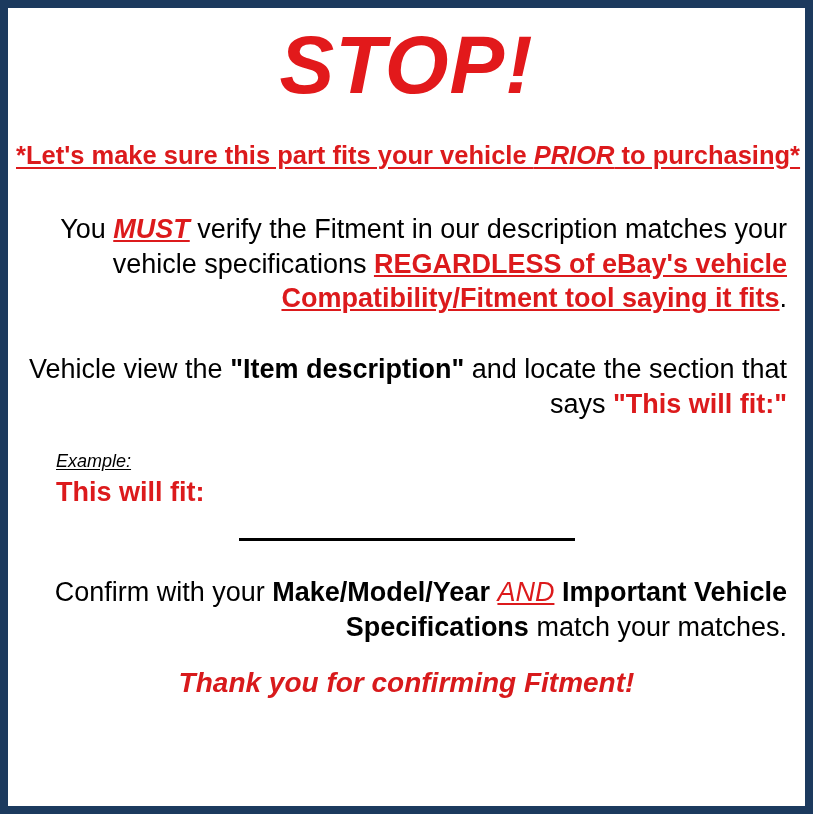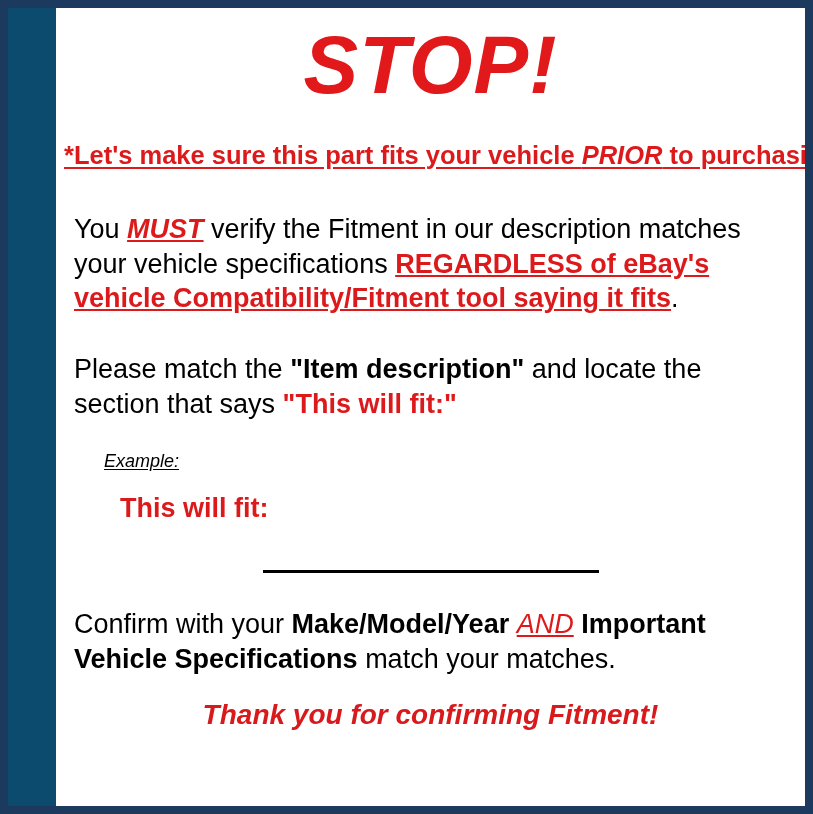--- a/index.html
+++ b/index.html
@@ -55,21 +55,21 @@
     padding-top: 27px;
     white-space: nowrap;
   }
   .subtitle .ital { font-style: italic; }
 
   
   .para {
     color: #000000;
     font-size: 27px;
     line-height: 1.28;
-    text-align: left;
+    text-align: right;
     margin: 0;
     padding: 0 18px;
   }
 
   .p-must      { padding-top: 34px; }
   .p-itemdesc  { padding-top: 36px; }
   .p-confirm   { padding-top: 34px; }
   .p-vin       { padding-top: 38px; }
   .b          { font-weight: bold; }
 
@@ -110,21 +110,21 @@
     text-decoration: underline;
     text-underline-offset: 2px;
     margin: 0;
     display: inline-block;
   }
   .example-fit {
     color: #dc1a1c;
     font-weight: bold;
     font-size: 27px;
     line-height: 1.2;
-    margin: 16px;
+    margin: 0;
     padding-top: 4px;
   }
   .example-spec {
     color: #dc1a1c;
     font-weight: bold;
     font-size: 22px;
     line-height: 1.2;
     margin: 0;
     padding-top: 26px;
   }
@@ -149,30 +149,30 @@
     font-size: 28px;
     line-height: 1.2;
     text-align: center;
     margin: 0;
     padding-top: 22px;
   }
 </style>
 </head>
 <body>
 
-<div id="notice-card" style="border-color: rgb(28, 58, 94); background: #0c4a6e; padding-left: 48px;">
+<div id="notice-card" style="border-color: rgb(28, 58, 94); background: #0c4a6e;">
   <div class="inner">
 
     <h1 class="stop-heading">STOP!</h1>
 
     <p class="subtitle"><span>*Let's make sure this part fits your vehicle </span><span class="ital">PRIOR</span><span> to purchasing*</span></p>
 
     <p class="para p-must"><span>You </span><span class="must-word">MUST</span><span> verify the Fitment in our description matches your vehicle specifications </span><span class="regardless">REGARDLESS of eBay's vehicle Compatibility/Fitment tool saying it fits</span><span>.</span></p>
 
-    <p class="para p-itemdesc"><span>Please match the </span><span class="quoted-bold">"Item description"</span><span> and locate the section that says </span><span class="quoted-red">"This will fit:"</span></p>
+    <p class="para p-itemdesc"><span>Vehicle view the </span><span class="quoted-bold">"Item description"</span><span> and locate the section that says </span><span class="quoted-red">"This will fit:"</span></p>
 
     <div class="example-block">
       <div>
         <span class="example-label">Example:</span>
       </div>
       <p class="example-fit">This will fit:</p>
     </div>
 
     <div class="divider-wrap">
       <div class="divider-line"></div>

